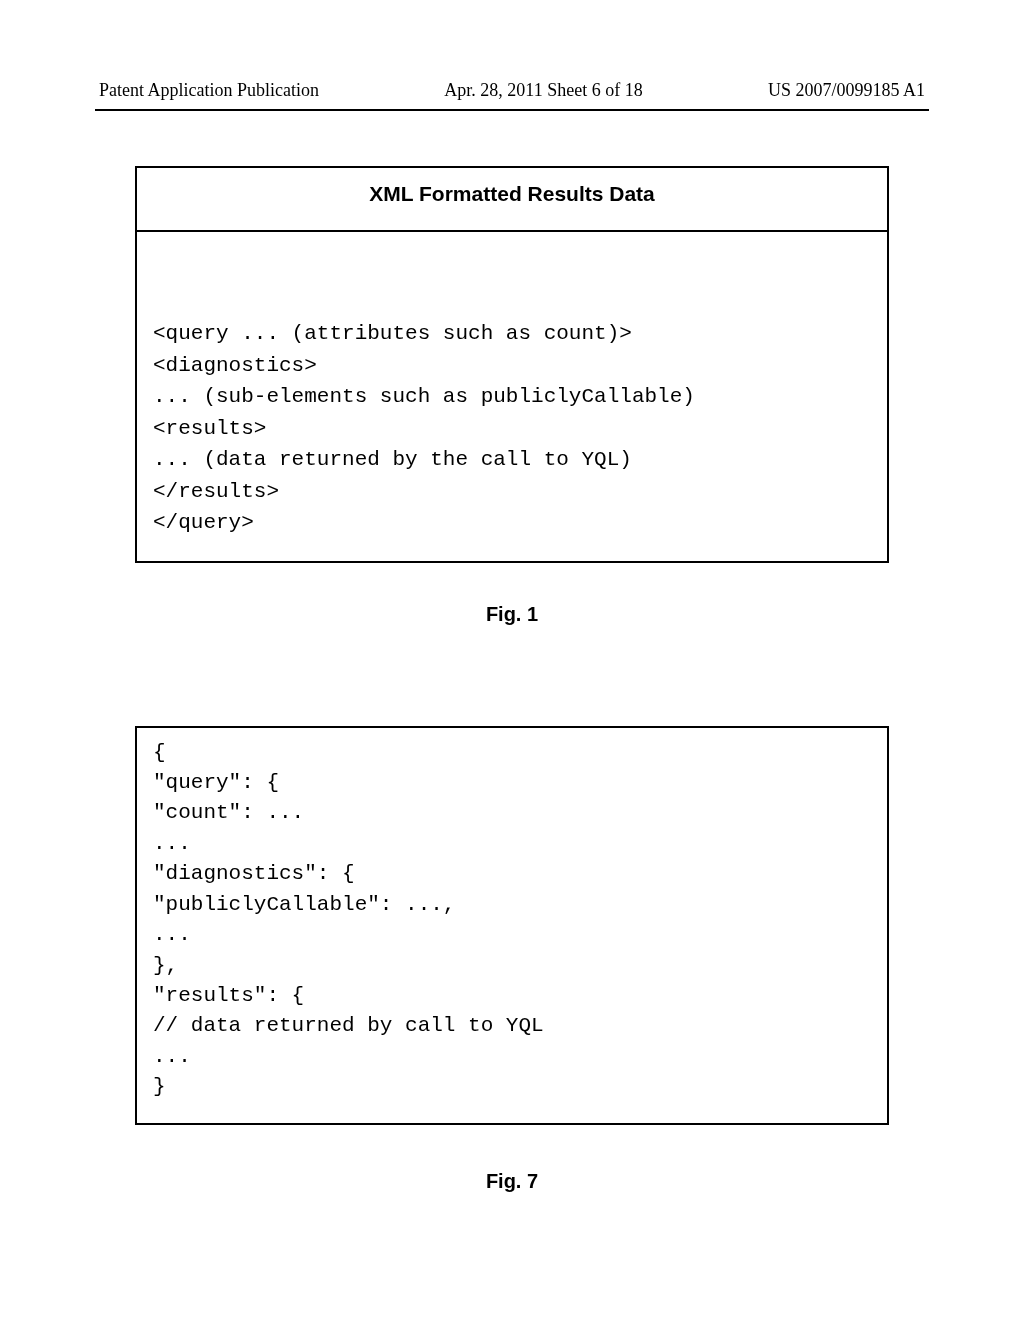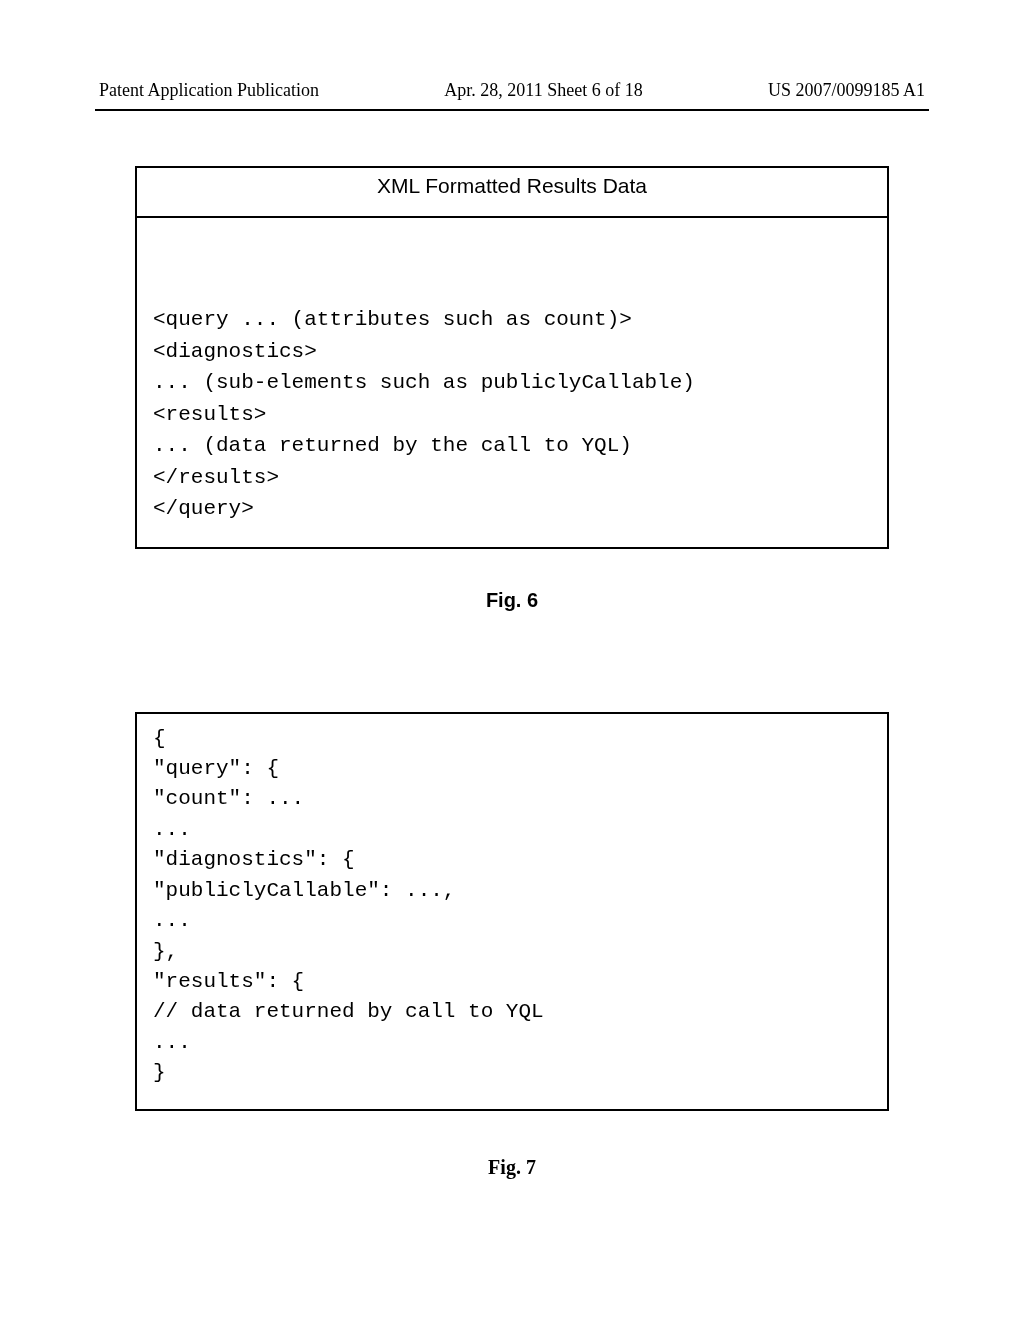--- a/index.html
+++ b/index.html
@@ -29,23 +29,24 @@
   .fig-block {
     margin: 0 40px;
   }
   .titled-box {
     border: 2px solid #000;
   }
   .titled-box .title-cell {
     border-bottom: 2px solid #000;
     text-align: center;
     font-family: Arial, Helvetica, sans-serif;
-    font-weight: normal;
+    font-weight: bold;
     font-size: 21px;
-    padding: 6px 0 18px 0;
+    padding: 6px 0 24px 0;
+    margin-top: 8px;
   }
   .titled-box .body-cell {
     font-family: "Courier New", Courier, monospace;
     font-size: 21px;
     line-height: 1.5;
     white-space: pre;
     padding: 23px 16px 22px 16px;
   }
   .body-cell-2 {
     padding: 10px 16px 20px 16px !important;
@@ -55,21 +56,20 @@
     text-align: center;
     font-family: Arial, Helvetica, sans-serif;
     font-weight: bold;
     font-size: 20px;
     margin-top: 40px;
     margin-bottom: 100px;
   }
   .fig-caption-2 {
     margin-top: 45px;
     margin-bottom: 0;
-    font-family: Liberation Serif, serif;
   }
 </style>
 </head>
 <body>
 
 <div class="page">
 
   <div class="header-row">
     <span>Patent Application Publication</span>
     <span>Apr. 28, 2011  Sheet 6 of 18</span>
@@ -84,21 +84,21 @@
 
 &lt;query ... (attributes such as count)&gt;
 &lt;diagnostics&gt;
 ... (sub-elements such as publiclyCallable)
 &lt;results&gt;
 ... (data returned by the call to YQL)
 &lt;/results&gt;
 &lt;/query&gt;
 </div>
     </div>
-    <div class="fig-caption">Fig. 6</div>
+    <div class="fig-caption">Fig. 1</div>
   </div>
 
   <div class="fig-block">
     <div class="titled-box">
       <div class="body-cell body-cell-2">{
 "query": {
 "count": ...
 ...
 "diagnostics": {
 "publiclyCallable": ...,

